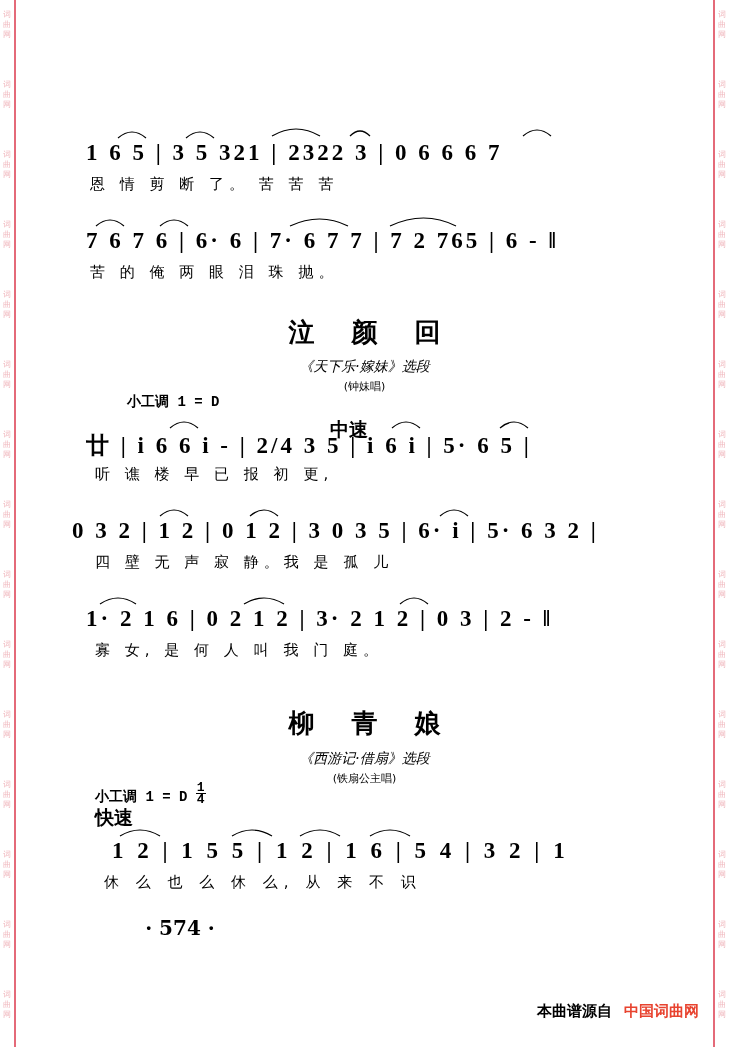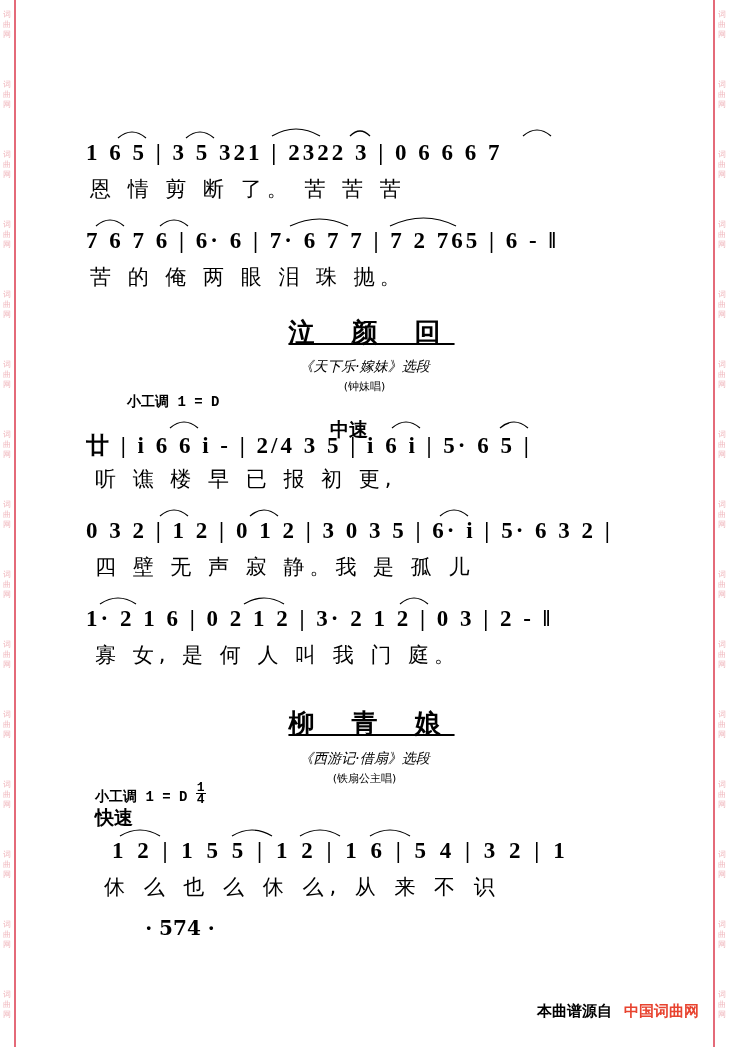--- a/index.html
+++ b/index.html
@@ -60,36 +60,35 @@
   }
   .notes {
     font-family: "Liberation Serif", serif;
     font-size: 23px;
     font-weight: bold;
     color: #000;
     letter-spacing: 0px;
   }
   .lyrics {
     font-family: "DejaVu Sans", sans-serif;
-    font-size: 21px;
+    font-size: 15px;
     color: #000;
   }
 
   
   .song-title {
     position: absolute;
     width: 729px;
     text-align: center;
     font-family: "DejaVu Sans", sans-serif;
     font-size: 26px;
     font-weight: bold;
     letter-spacing: 14px;
     text-indent: 14px;
     color: #000;
-    text-decoration: underline;
   }
   .song-sub {
     position: absolute;
     width: 729px;
     text-align: center;
     font-family: "DejaVu Serif", serif;
     font-size: 14px;
     font-style: italic;
     color: #000;
   }
@@ -272,21 +271,21 @@
 
   <div class="song-title" style="top:315px;">泣 颜 回</div>
   <div class="song-sub" style="top:358px;">《天下乐·嫁妹》选段</div>
   <div class="song-singer" style="top:379px;">(钟妹唱)</div>
   <div class="key-sig" style="left:127px; top:393px;">小工调 1 = D</div>
   <div class="tempo" style="left:330px; top:417px;">中速</div>
 
   <div class="line notes" style="left:86px; top:430px; letter-spacing:3px;">廿 | i  6  6  i  -  | 2/4  3  5  | i 6  i | 5· 6 5 |</div>
   <div class="line lyrics" style="left:95px; top:465px; letter-spacing:5px;">听 谯 楼              早 已     报 初      更,</div>
 
-  <div class="line notes" style="left:86px; top:518px; letter-spacing:3px;">0 3  2 | 1  2  | 0 1  2 | 3 0 3 5 | 6·   i | 5· 6 3 2 |</div>
+  <div class="line notes" style="left:72px; top:518px; letter-spacing:3px;">0 3  2 | 1  2  | 0 1  2 | 3 0 3 5 | 6·   i | 5· 6 3 2 |</div>
   <div class="line lyrics" style="left:95px; top:553px; letter-spacing:5px;">四 壁 无 声      寂        静。我 是  孤         儿</div>
 
   <div class="line notes" style="left:86px; top:606px; letter-spacing:3px;">1· 2 1 6 | 0 2 1 2 | 3· 2 1 2 | 0 3 | 2  -  ‖</div>
   <div class="line lyrics" style="left:95px; top:641px; letter-spacing:5px;">寡 女,      是 何 人   叫  我     门     庭。</div>
 
   <div class="song-title" style="top:706px;">柳 青 娘</div>
   <div class="song-sub" style="top:750px;">《西游记·借扇》选段</div>
   <div class="song-singer" style="top:771px;">(铁扇公主唱)</div>
   <div class="key-sig" style="left:95px; top:782px;">
     <span>小工调 1 = D</span>

